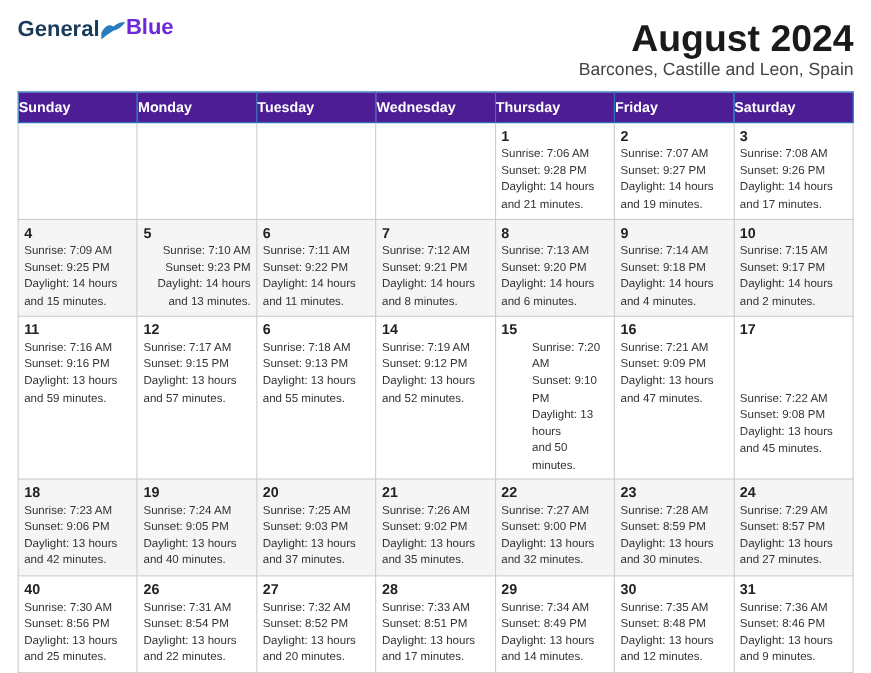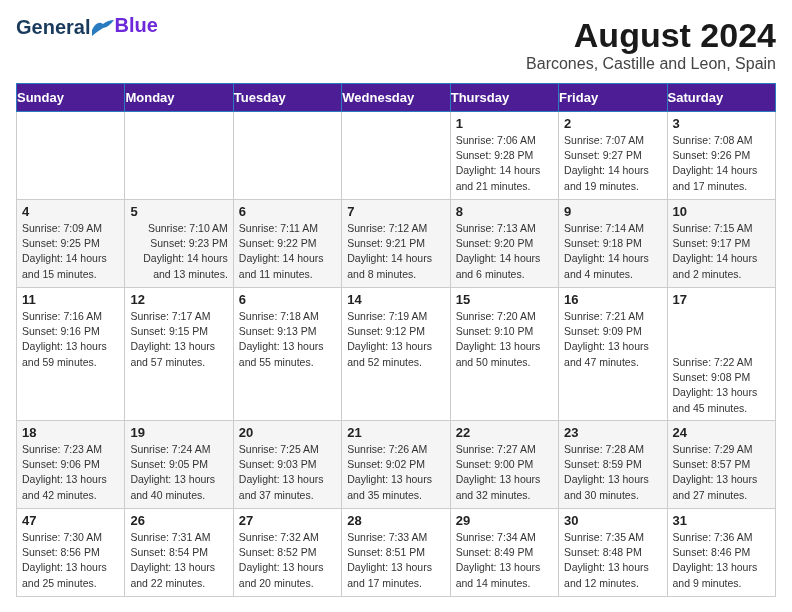--- a/index.html
+++ b/index.html
@@ -210,21 +210,21 @@
         </td>
         <td>
           <span class="day-number">14</span>
           <div class="day-info" style="white-space: pre-line;">Sunrise: 7:19 AM
 Sunset: 9:12 PM
 Daylight: 13 hours
 and 52 minutes.</div>
         </td>
         <td>
           <span class="day-number">15</span>
-          <div class="day-info" style="white-space: pre-line;">Sunrise: 7:20 AM
+          <div class="day-info" style="white-space: pre-line; margin-left: 28px;">Sunrise: 7:20 AM
 Sunset: 9:10 PM
 Daylight: 13 hours
 and 50 minutes.</div>
         </td>
         <td>
           <span class="day-number">16</span>
           <div class="day-info" style="white-space: pre-line;">Sunrise: 7:21 AM
 Sunset: 9:09 PM
 Daylight: 13 hours
 and 47 minutes.</div>
@@ -283,21 +283,21 @@
         <td>
           <span class="day-number">24</span>
           <div class="day-info" style="white-space: pre-line;">Sunrise: 7:29 AM
 Sunset: 8:57 PM
 Daylight: 13 hours
 and 27 minutes.</div>
         </td>
       </tr>
       <tr>
         <td>
-          <span class="day-number">47</span>
+          <span class="day-number">40</span>
           <div class="day-info" style="white-space: pre-line;">Sunrise: 7:30 AM
 Sunset: 8:56 PM
 Daylight: 13 hours
 and 25 minutes.</div>
         </td>
         <td>
           <span class="day-number">26</span>
           <div class="day-info" style="white-space: pre-line;">Sunrise: 7:31 AM
 Sunset: 8:54 PM
 Daylight: 13 hours

